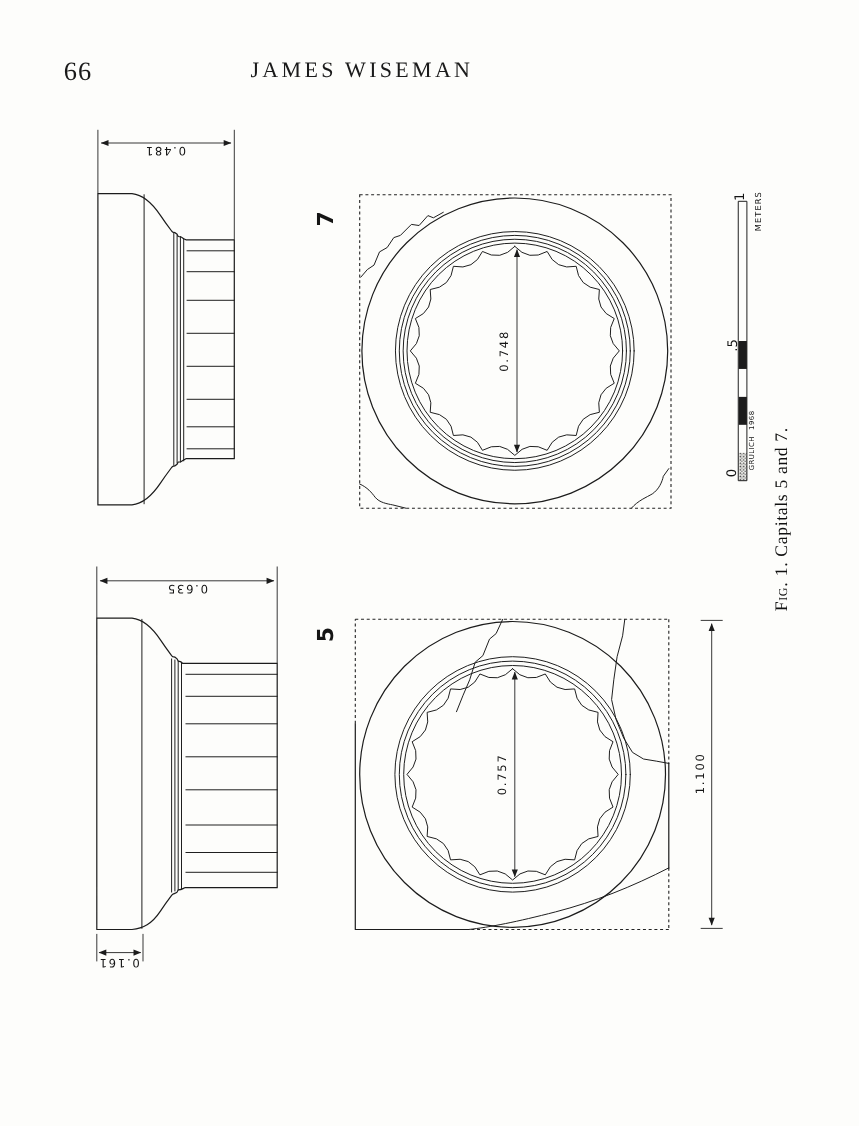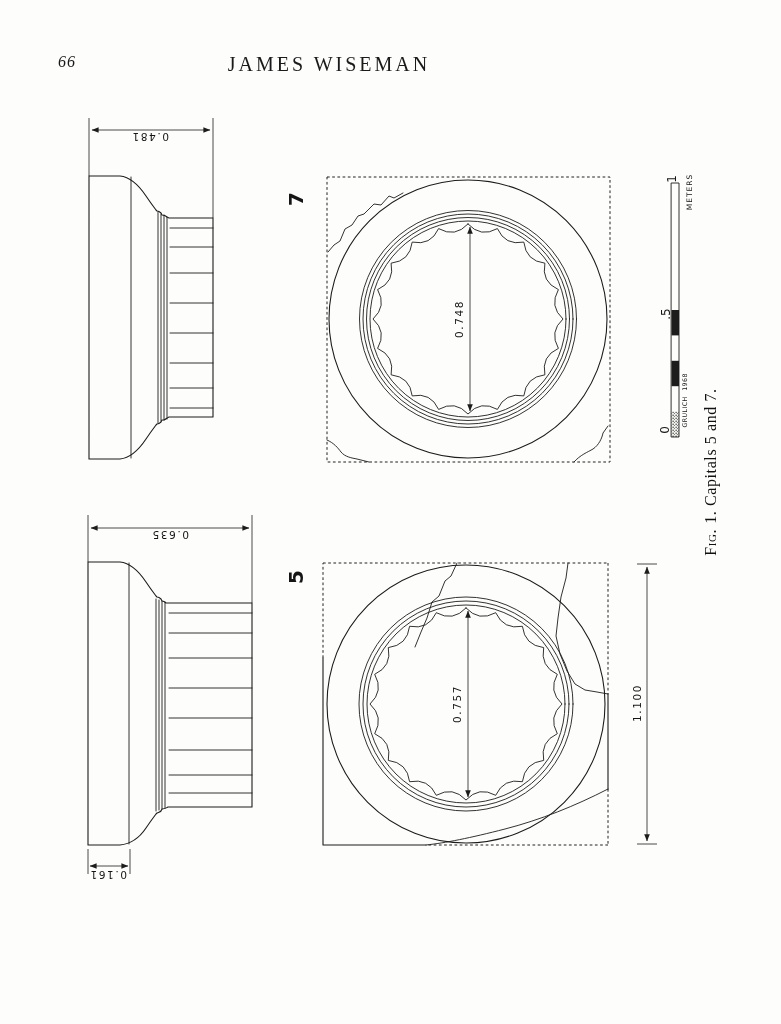--- a/index.html
+++ b/index.html
@@ -1,18 +1,18 @@
 <!DOCTYPE html>
 <html><head>
 <meta charset="utf-8">
 <style>
   html,body{margin:0;padding:0;background:#e8e8e4;}
   .page{position:relative;width:781px;height:1024px;background:#fdfdfb;margin:0 auto;
         font-family:"Liberation Serif", serif;color:#1a1a1a;overflow:hidden;}
-  .pagenum{position:absolute;left:58px;top:53px;font-size:16px;letter-spacing:1px;font-style:italic;}
+  .pagenum{position:absolute;left:58px;top:53px;font-size:24px;letter-spacing:1px;}
   .running-head{position:absolute;left:0;top:53px;width:658px;text-align:center;
         font-size:20px;letter-spacing:3px;}
   svg.figure{position:absolute;left:0;top:0;width:781px;height:1024px;}
   .ink{stroke:#1c1c1c;fill:none;stroke-width:1.1;stroke-linecap:round;stroke-linejoin:round;}
   .thin{stroke-width:0.9;}
   .dash{stroke:#222;fill:none;stroke-width:1;stroke-dasharray:2.7 2.5;}
   .dim{stroke:#1c1c1c;fill:none;stroke-width:0.8;}
   .dimtext{font-family:"DejaVu Sans", sans-serif;font-size:10.5px;letter-spacing:1.6px;
         fill:#151515;}
   .biglabel{font-family:"DejaVu Sans", sans-serif;font-size:20px;font-weight:600;fill:#151515;}

